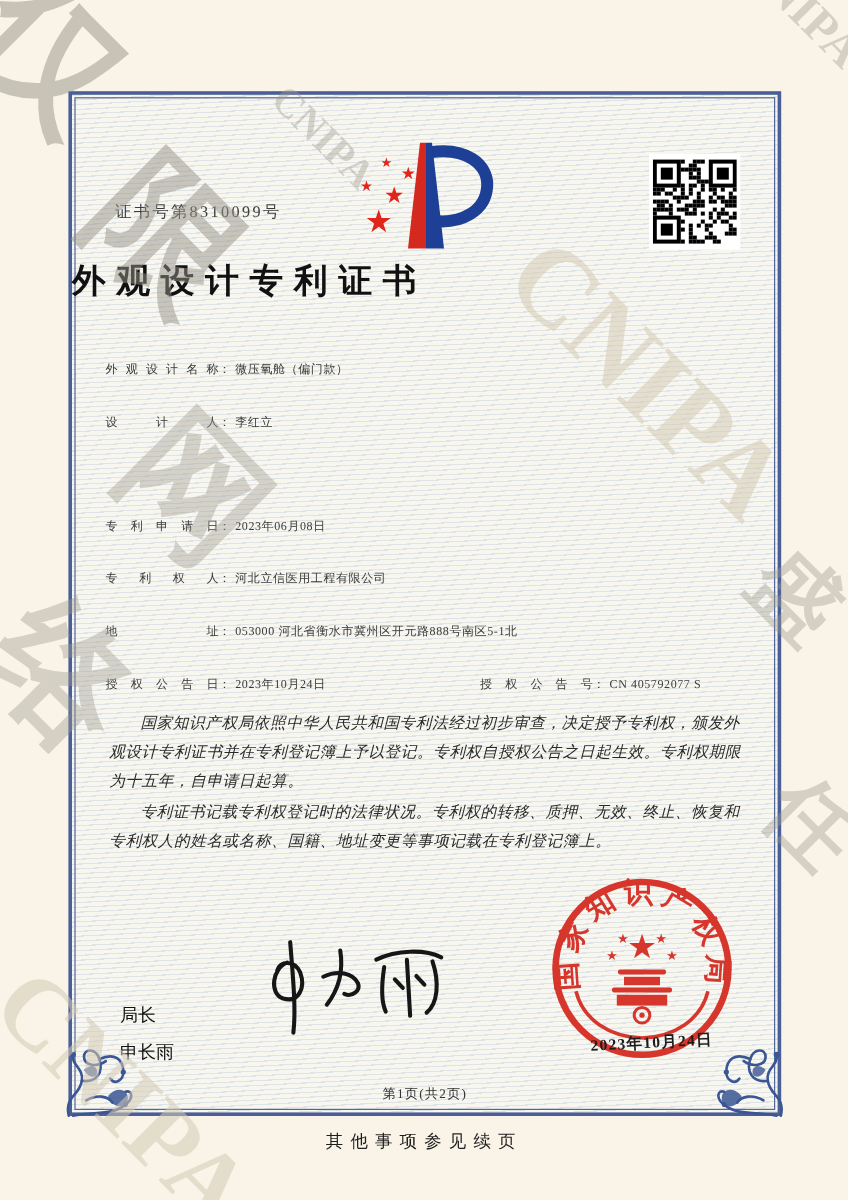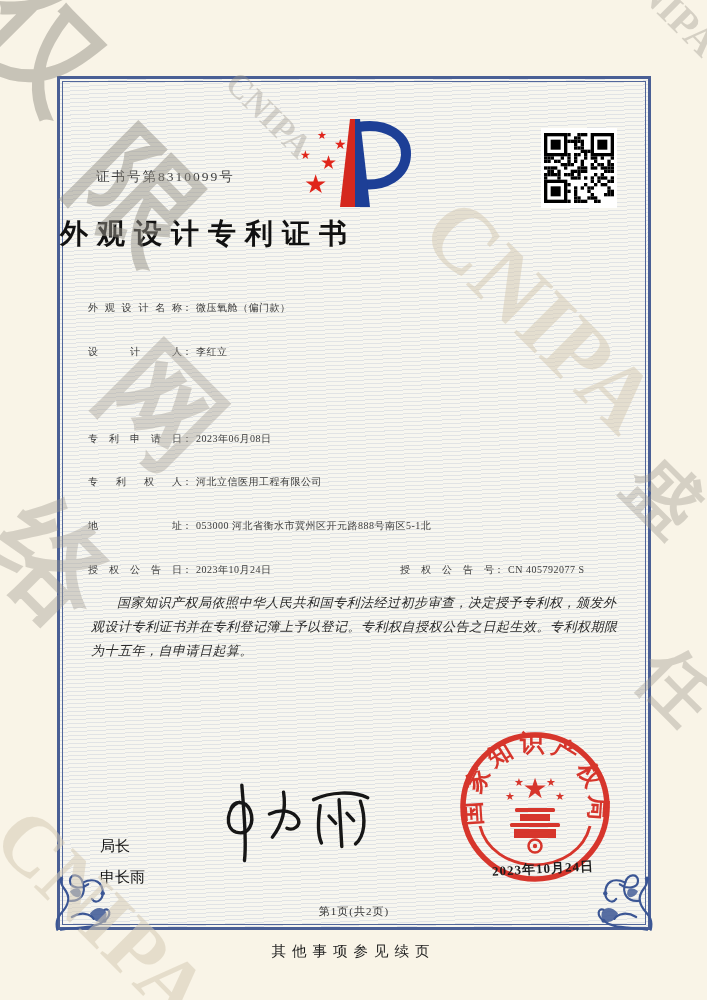--- a/index.html
+++ b/index.html
@@ -289,20 +289,21 @@
     <span>
       <span class="flabel">授权公告日</span><span class="fcolon">：</span><span class="fvalue">2023年10月24日</span>
     </span>
     <span class="fgroup2">
       <span class="flabel">授权公告号</span><span class="fcolon">：</span><span class="fvalue">CN 405792077 S</span>
     </span>
   </div>
 
   <div class="paras">
     <p>国家知识产权局依照中华人民共和国专利法经过初步审查，决定授予专利权，颁发外观设计专利证书并在专利登记簿上予以登记。专利权自授权公告之日起生效。专利权期限为十五年，自申请日起算。</p>
+    <p>专利证书记载专利权登记时的法律状况。专利权的转移、质押、无效、终止、恢复和专利权人的姓名或名称、国籍、地址变更等事项记载在专利登记簿上。</p>
   </div>
 
   <div class="signoff">
     <div>局长</div>
     <div>申长雨</div>
   </div>
 
   <svg class="signature" viewBox="0 0 160 80">
     <g stroke="#161616" stroke-width="3.2" fill="none" stroke-linecap="round" stroke-linejoin="round">
       <path d="M30,22 C18,26 15,46 26,50 C38,54 44,42 40,30 C36,20 24,20 22,28"></path>

